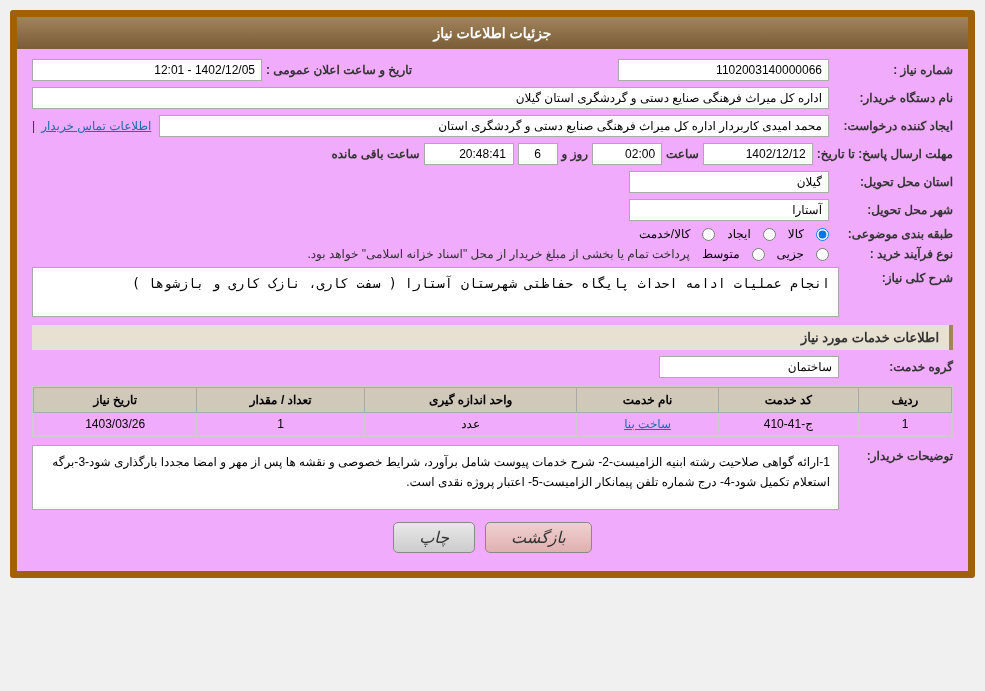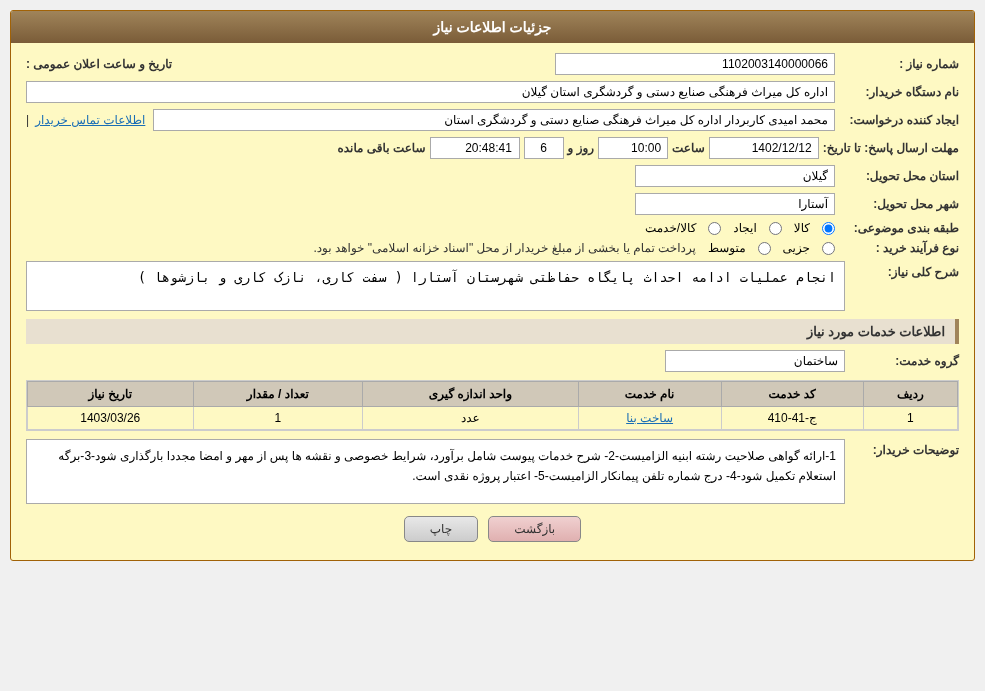--- a/index.html
+++ b/index.html
@@ -9,22 +9,22 @@
       background: #f0f0f0;
       direction: rtl;
     }
     .page-container {
       width: 985px;
       min-height: 691px;
       background: #f0f0f0;
       padding: 10px;
     }
     .main-panel {
-      background: #fef9c3;
-      border: 1px solid #a16207;
+      background: #f0abfc;
+      border: 7px solid #a16207;
       border-radius: 3px;
       overflow: hidden;
     }
     .panel-header {
       background: linear-gradient(to bottom, #a0845a, #7a5c38);
       color: #fff;
       text-align: center;
       padding: 8px 12px;
       font-size: 14px;
       font-weight: bold;
@@ -137,25 +137,26 @@
     }
     .buttons-row {
       display: flex;
       justify-content: center;
       gap: 10px;
       margin-top: 12px;
       margin-bottom: 8px;
     }
     .btn {
       padding: 5px 25px;
-      font-size: 12px;
+      font-size: 16px;
       font-family: Tahoma, Arial, sans-serif;
       cursor: pointer;
       border: 1px solid #888;
       border-radius: 5px;
+      font-style: italic;
     }
     .btn-print {
       background: linear-gradient(to bottom, #e8e8e8, #cccccc);
       color: #333;
     }
     .btn-back {
       background: linear-gradient(to bottom, #f0d0d0, #e0b0b0);
       color: #333;
     }
     .panel-body-relative {
@@ -170,39 +171,40 @@
 
     <div class="panel-header">جزئیات اطلاعات نیاز</div>
 
     <div class="panel-body panel-body-relative">
 
       <div class="form-row">
         <span class="label">شماره نیاز :</span>
         <div class="value-box" style="max-width:280px;">1102003140000066</div>
         <span style="flex:1;"></span>
         <span class="label-sm">تاریخ و ساعت اعلان عمومی :</span>
+        <div class="value-box-fixed" style="width:230px;">1402/12/05 - 12:01</div>
       </div>
 
       <div class="form-row">
         <span class="label">نام دستگاه خریدار:</span>
         <div class="value-box">اداره کل میراث فرهنگی  صنایع دستی و گردشگری استان گیلان</div>
       </div>
 
       <div class="form-row">
         <span class="label">ایجاد کننده درخواست:</span>
         <div class="value-box">محمد امیدی کاربردار اداره کل میراث فرهنگی  صنایع دستی و گردشگری استان</div>
         <span class="link-text" style="white-space:nowrap; margin-right:4px;">اطلاعات تماس خریدار</span>
         <span style="margin-right:2px; color:#333;">|</span>
       </div>
 
       <div class="form-row">
         <span class="label">مهلت ارسال پاسخ: تا تاریخ:</span>
         <div class="value-box-fixed" style="width:110px;">1402/12/12</div>
         <span class="label-sm">ساعت</span>
-        <div class="value-box-fixed" style="width:70px;">10:00</div>
+        <div class="value-box-fixed" style="width:70px;">02:00</div>
         <span class="label-sm">روز و</span>
         <div class="value-box-fixed" style="width:40px; text-align:center;">6</div>
         <div class="value-box-fixed" style="width:90px; text-align:center;padding-left:34px;">20:48:41</div>
         <span class="label-sm">ساعت باقی مانده</span>
       </div>
 
       <div class="form-row">
         <span class="label">استان محل تحویل:</span>
         <div class="value-box" style="max-width:200px;">گیلان</div>
       </div>

